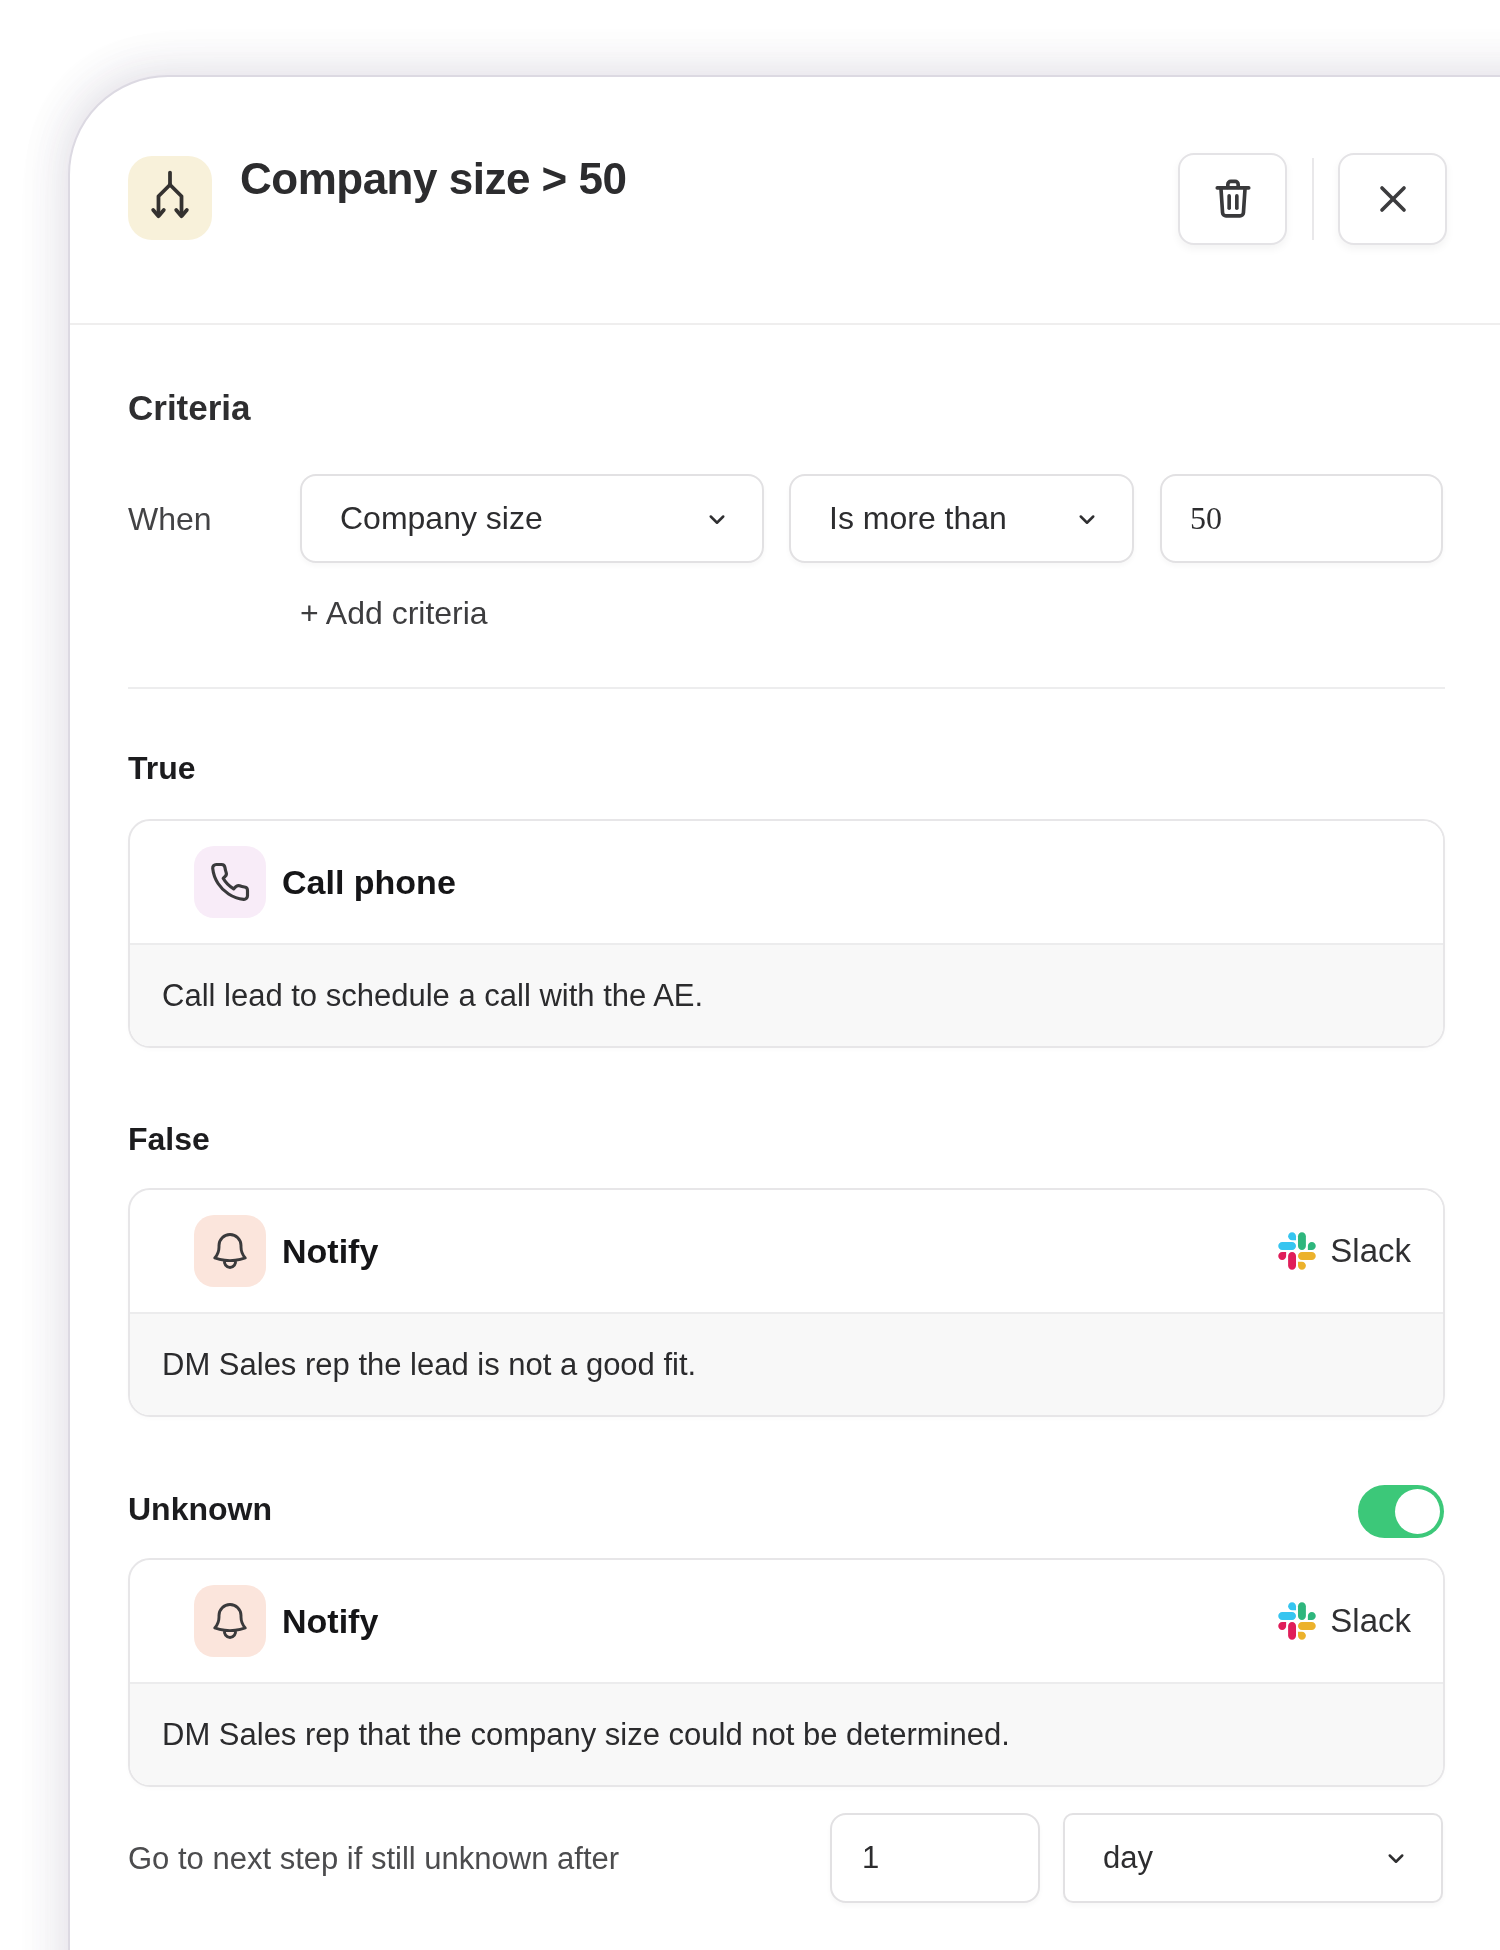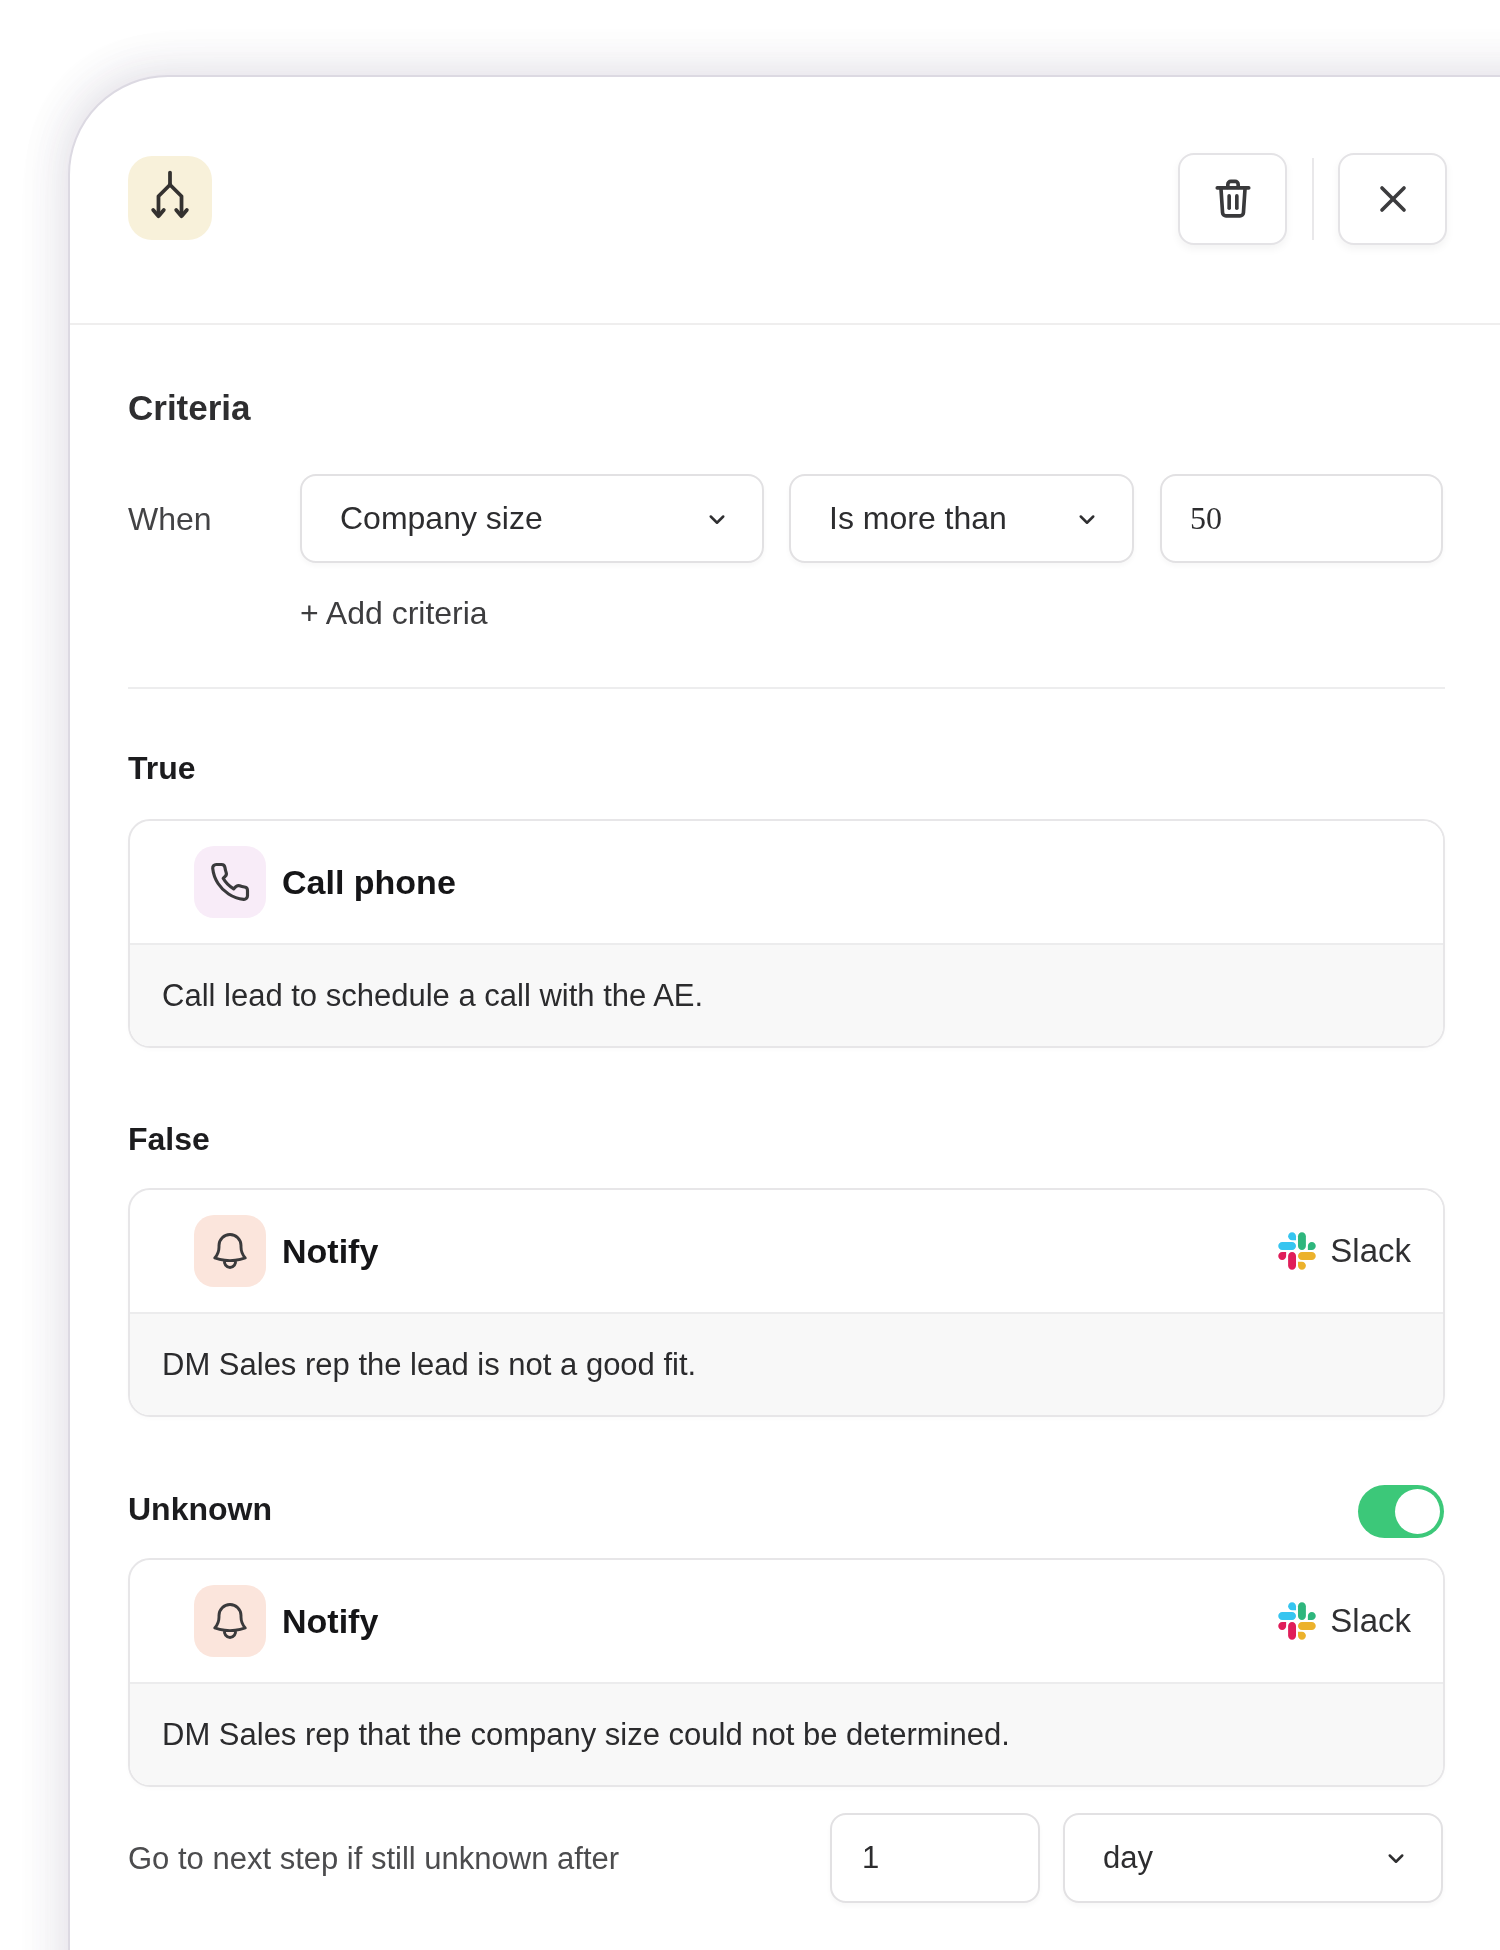--- a/index.html
+++ b/index.html
@@ -98,40 +98,41 @@
   .toggle .knob {
     position:absolute; right:4px; top:4px; width:45px; height:45px;
     border-radius:50%; background:#fff;
   }
   
   .footer-label {
     position:absolute; left:128px; top:1841px; font-size:31px; color:#4c4c4e;
   }
   .num-input { left:830px; top:1813px; width:210px; height:90px; padding:0 0 0 30px;
                font-size:31px; color:#2d2d2f; font-family:"Liberation Sans",sans-serif; outline:none; }
-  .sel-unit  { left:1063px; top:1813px; width:380px; height:90px; font-size:31px; }
+  .sel-unit  { left:1063px; top:1813px; width:380px; height:90px; font-size:31px;border-radius:10px; }
   svg { display:block; }
 </style>
 </head>
 <body>
 
 <div class="canvas">
   <div class="panel"></div>
 
   <div class="hdr-icon">
     <span>
       <svg width="54" height="62" viewBox="0 0 24 28" fill="none" stroke="#343230" stroke-width="1.7" stroke-linecap="round" stroke-linejoin="round">
         <path d="M12 2.5 V8"></path>
         <path d="M12 8 L6.8 13.2 V21.5"></path>
         <path d="M12 8 L17.2 13.2 V21.5"></path>
         <path d="M4.4 19.4 L6.8 22.2 L9.2 19.4"></path>
         <path d="M14.8 19.4 L17.2 22.2 L19.6 19.4"></path>
       </svg>
     </span>
   </div>
+  <div class="hdr-title">Company size &gt; 50</div>
 
   <div class="icon-btn btn-delete">
     <span>
       <svg width="46" height="46" viewBox="0 0 24 24" fill="none" stroke="#39393b" stroke-width="1.9" stroke-linecap="round" stroke-linejoin="round">
         <path d="M3.8 6.2 H20.2"></path>
         <path d="M9.3 6V4.4c0-.9.7-1.6 1.6-1.6h2.2c.9 0 1.6.7 1.6 1.6V6"></path>
         <path d="M5.7 6.2 l.85 12.9c.06.95.85 1.7 1.8 1.7h7.3c.95 0 1.74-.75 1.8-1.7L18.3 6.2"></path>
         <path d="M10 10.4 v6.4"></path>
         <path d="M14 10.4 v6.4"></path>
       </svg>

